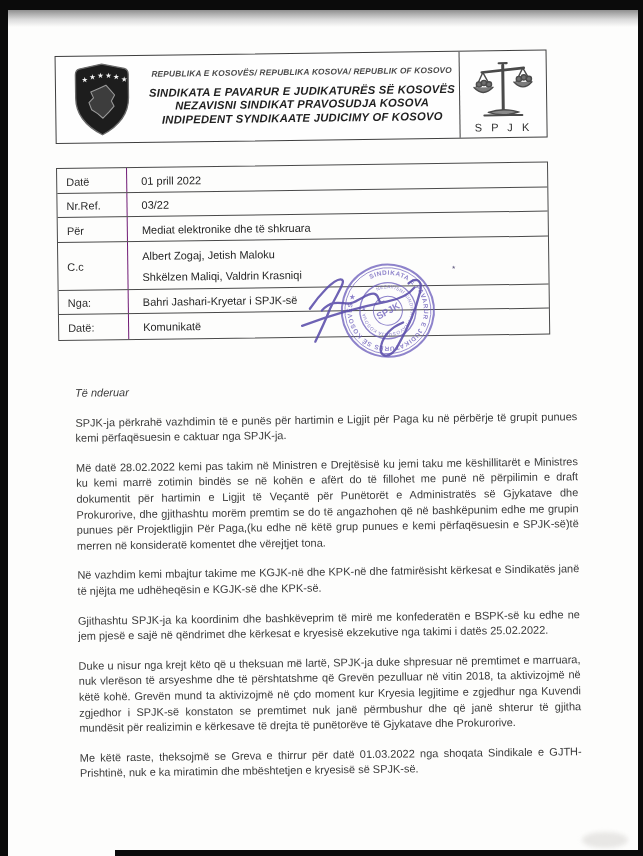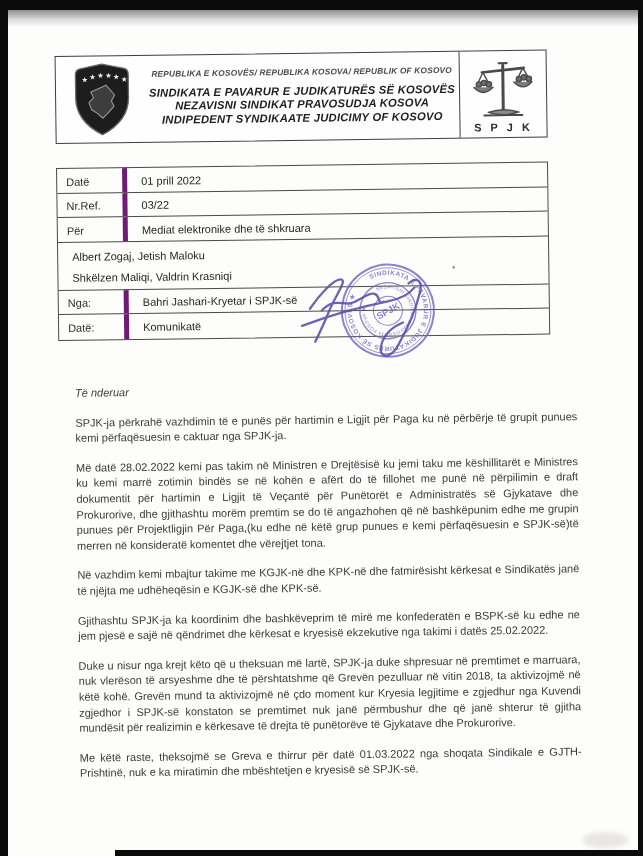--- a/index.html
+++ b/index.html
@@ -45,30 +45,30 @@
   }
   .org-line{
     font-size:11.3px;font-style:italic;font-weight:bold;line-height:13.6px;
     color:#1f1f1f;letter-spacing:.2px;white-space:nowrap;
   }
   .spjk-cell{
     width:90px;border-left:1.5px solid #3f3f3f;box-sizing:border-box;
     display:flex;flex-direction:column;align-items:center;justify-content:flex-end;
     padding-bottom:4px;
   }
-  .spjk-label{font-size:11px;color:#2d2d2d;letter-spacing:3px;font-weight:bold;}
+  .spjk-label{font-size:11px;color:#2d2d2d;letter-spacing:3px;font-weight:normal;}
   
   .meta-table{
     position:absolute;left:58px;top:168px;width:492px;
     border:1.3px solid #4a4a4a;box-sizing:border-box;background:transparent;
   }
   .mrow{display:flex;border-bottom:1px solid #4a4a4a;box-sizing:border-box;}
   .mrow:last-child{border-bottom:none;}
   .mcell-label{
-    width:70px;min-width:70px;border-right:5px solid #701a75;box-sizing:border-box;
+    width:70px;min-width:70px;border-right:1px solid #701a75;box-sizing:border-box;
     padding:5px 4px 4px 9px;font-size:11px;color:#2b2b2b;display:flex;align-items:center;text-align:right;
   }
   .mcell-value{
     flex:1;padding:5px 4px 4px 14px;font-size:11px;color:#1f1f1f;
     display:flex;flex-direction:column;justify-content:center;
   }
   .mrow.r1{height:25px;} .mrow.r2{height:24px;} .mrow.r3{height:25px;}
   .mrow.r4{height:48px;} .mrow.r5{height:24px;} .mrow.r6{height:25px;}
   .cc-line2{margin-top:9px;}
   
@@ -151,20 +151,21 @@
           <span>03/22</span>
         </div>
     </div>
     <div class="mrow r3">
       <div class="mcell-label">Për</div>
       <div class="mcell-value">
           <span>Mediat elektronike dhe të shkruara</span>
         </div>
     </div>
     <div class="mrow r4">
+      <div class="mcell-label">C.c</div>
       <div class="mcell-value">
         <span>Albert Zogaj, Jetish Maloku</span>
         <span class="cc-line2">Shkëlzen Maliqi, Valdrin Krasniqi</span>
       </div>
     </div>
     <div class="mrow r5">
       <div class="mcell-label">Nga:</div>
       <div class="mcell-value">
           <span>Bahri Jashari-Kryetar i SPJK-së</span>
         </div>

